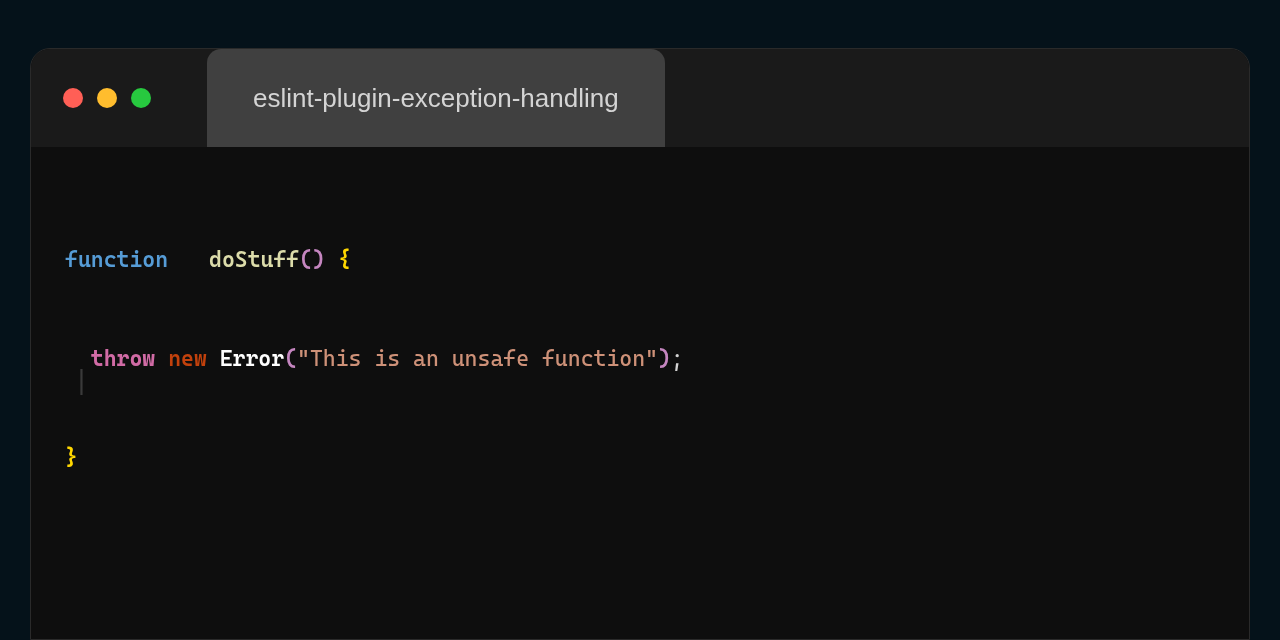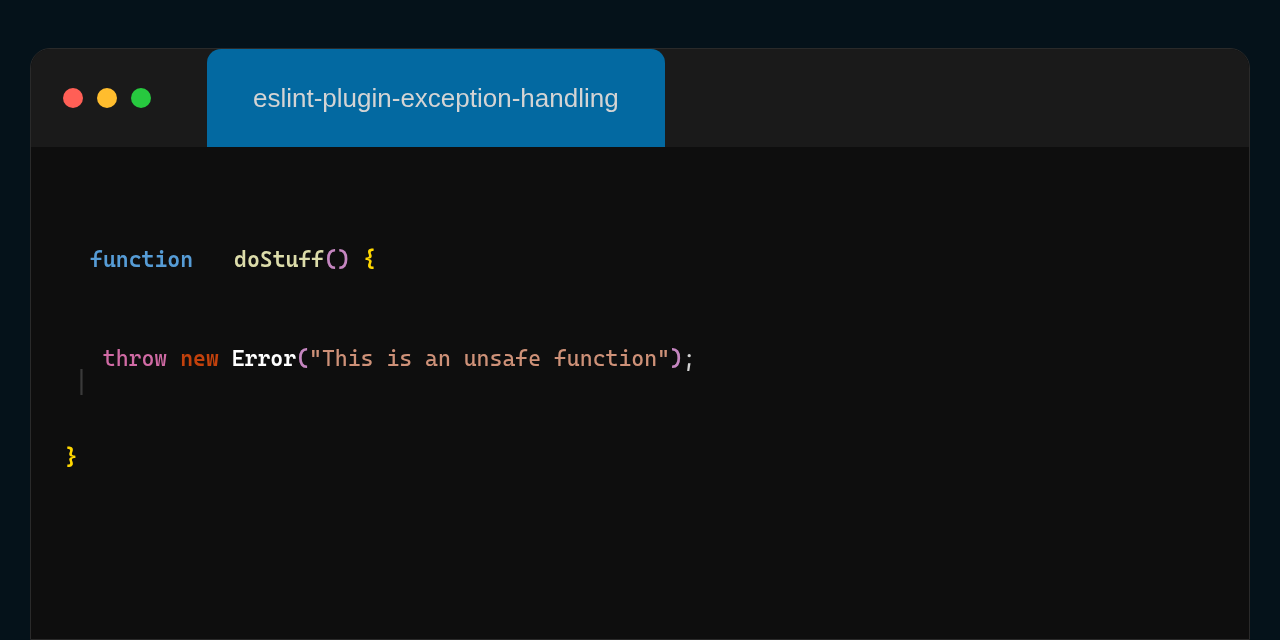--- a/index.html
+++ b/index.html
@@ -37,21 +37,21 @@
       height: 20px;
       border-radius: 50%;
     }
     .red { background: #ff5f56; }
     .yellow { background: #ffbd2e; }
     .green { background: #27c93f; }
     .tab {
       margin-left: 56px;
       height: 98px;
       padding: 0 46px;
-      background: #0369a1;
+      background: #404040;
       display: flex;
       align-items: center;
       color: #d4d4d4;
       font-size: 26px;
       font-family: -apple-system, BlinkMacSystemFont, 'Segoe UI', sans-serif;
       font-weight: 400;
       border-radius: 14px 14px 0 0;
       position: relative;
     }
     .editor {
@@ -74,25 +74,25 @@
       display: inline-block;
       width: 0;
       position: relative;
     }
     .guide::before {
       content: '│';
       position: absolute;
       left: 10px;
       color: #3a3a3a;
     }
-    .kw { color: #569cd6; font-weight: 600; margin-left: 25px; }
+    .kw { color: #569cd6; font-weight: 600; }
     .fn { color: #dcdcaa; font-weight: 600; margin-left: 28px; }
     .parens { color: #c586c0; font-weight: 600; }
     .brace { color: #ffd700; font-weight: 600; }
-    .throw { color: #d16ba5; font-weight: 400; margin-left: 12px; }
+    .throw { color: #d16ba5; font-weight: 700; }
     .new { color: #c2410c; font-weight: 600; }
     .class { color: #ffffff; font-weight: 600; }
     .str { color: #ce9178; }
     .punct { color: #d4d4d4; }
   </style>
 </head>
 <body>
 
 <div class="window">
   <div class="titlebar">

